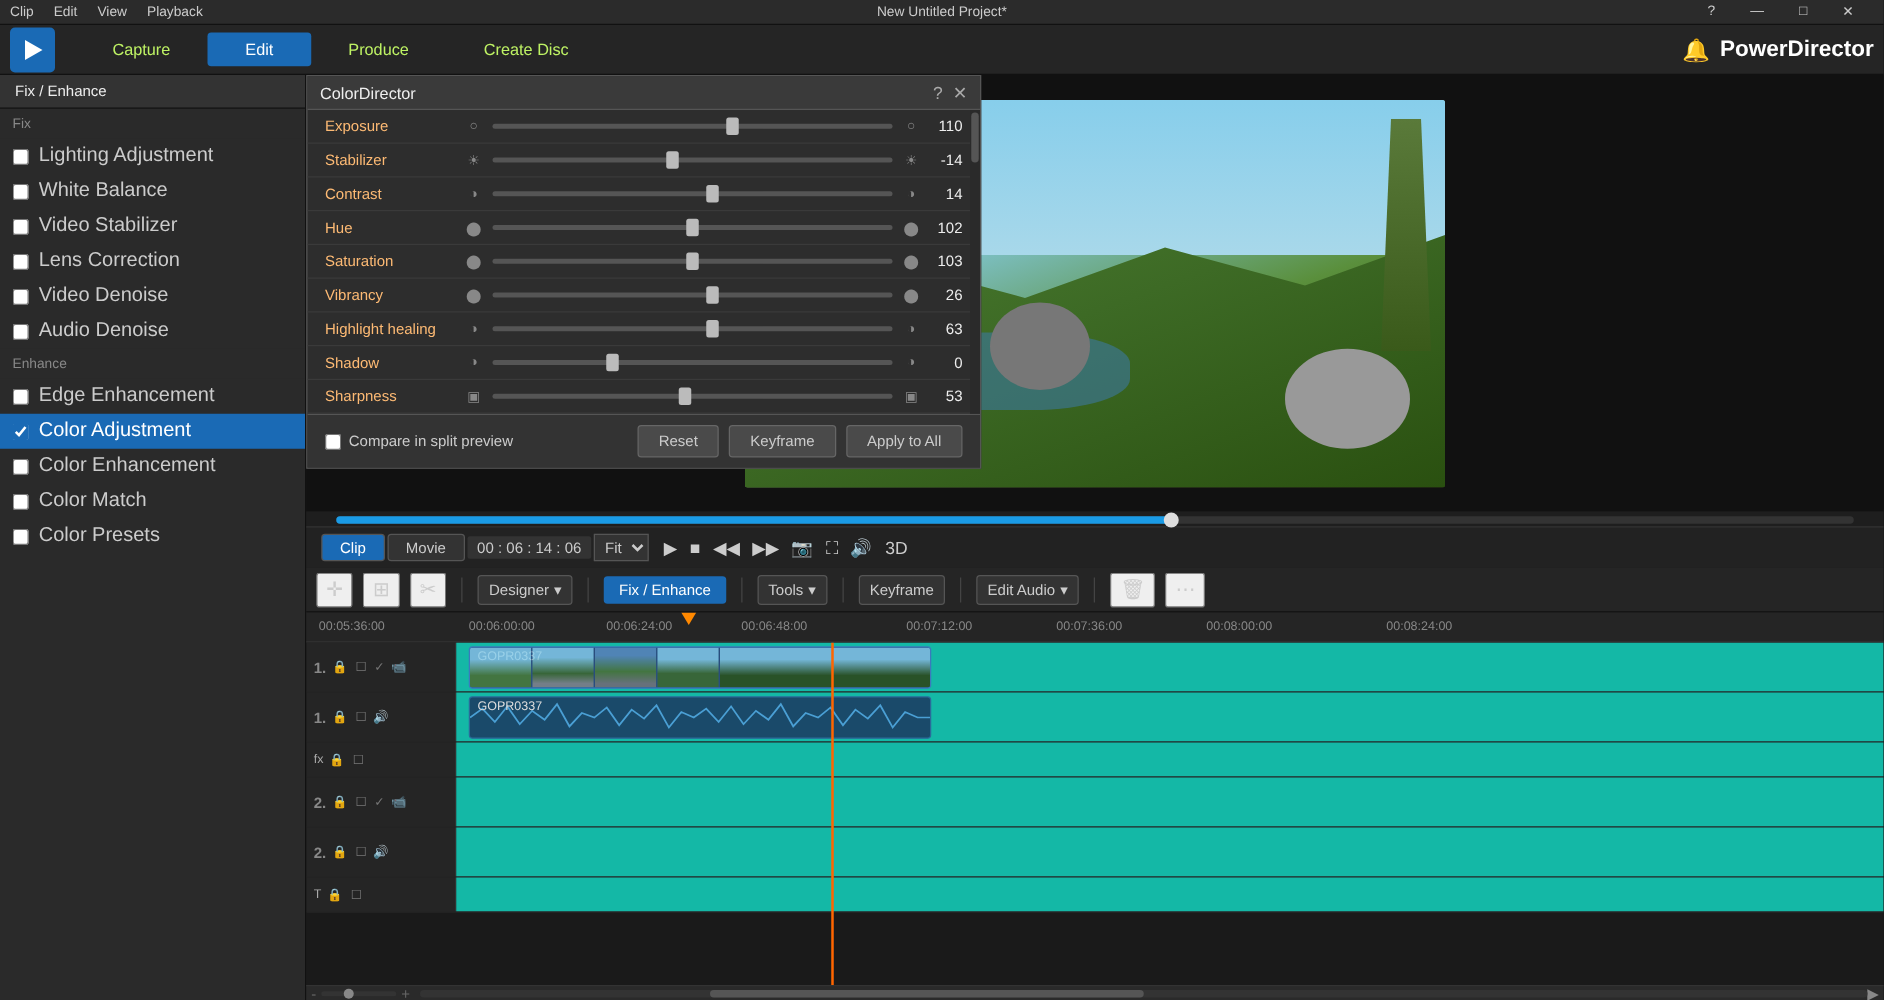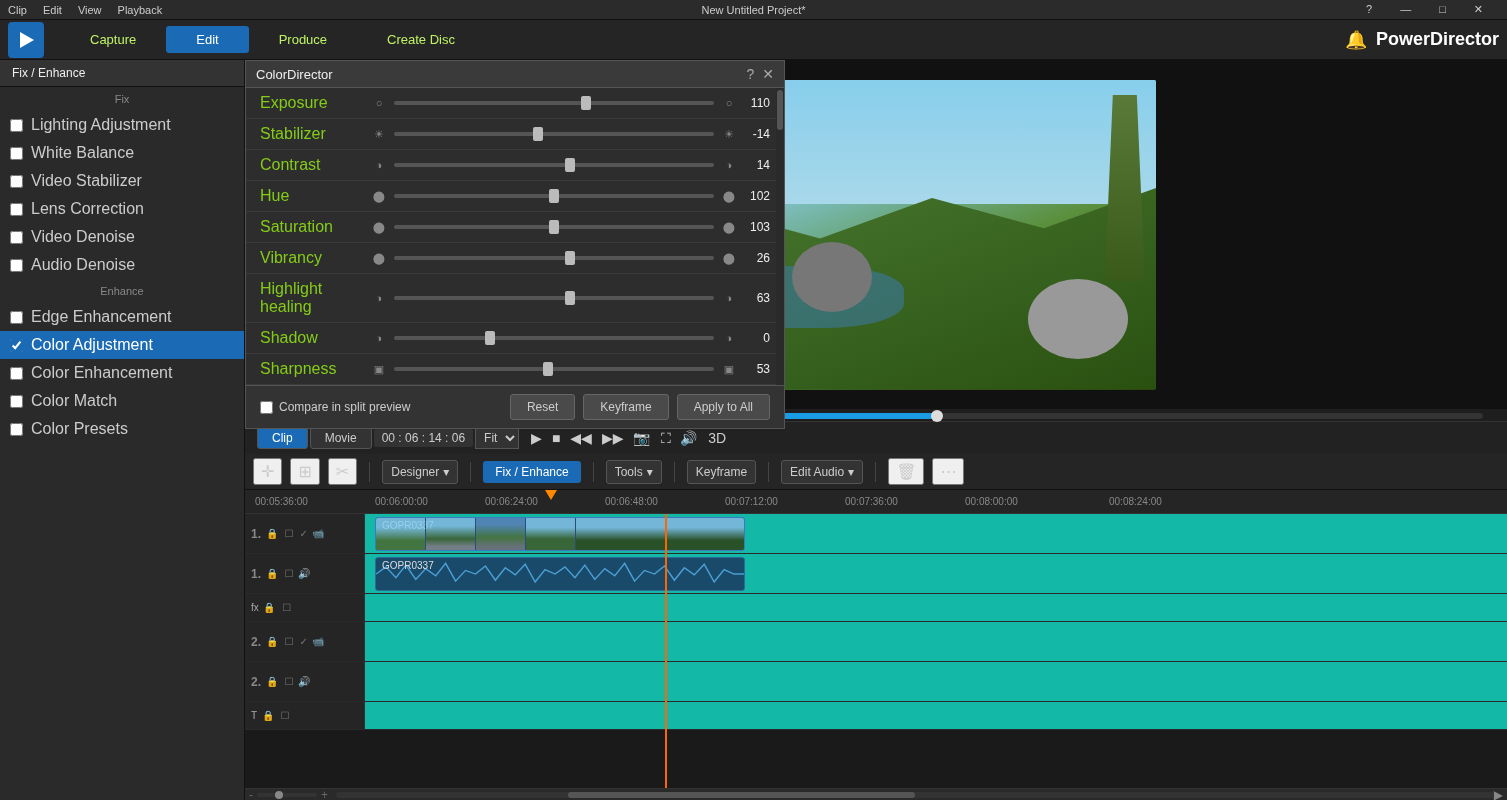--- a/index.html
+++ b/index.html
@@ -18,35 +18,35 @@
     .nav-tab.active { background: #1a6ab5; color: white; border-radius: 3px; }
     #app-title { margin-left: auto; color: white; font-size: 18px; font-weight: bold; display: flex; align-items: center; gap: 8px; }
 
     
     #main { display: flex; height: calc(800px - 60px); }
 
     
     #left-panel { width: 245px; background: #2a2a2a; border-right: 1px solid #111; display: flex; flex-direction: column; overflow: hidden; }
     #fix-enhance-tab { background: #333; padding: 6px 12px; font-size: 12px; color: #eee; border-bottom: 1px solid #111; }
 
-    .section-header { padding: 6px 10px; font-size: 11px; color: #888; background: #2a2a2a; text-align: center; }
+    .section-header { padding: 6px 10px; font-size: 11px; color: #888; background: #2a2a2a; }
     .panel-item { display: flex; align-items: center; padding: 5px 10px; cursor: pointer; }
     .panel-item.active { background: #1a6ab5; color: white; }
     .panel-item input[type=checkbox] { margin-right: 8px; accent-color: #1a6ab5; }
     .panel-item span { font-size: 16px; }
 
     
     #colordirector { position: absolute; top: 60px; left: 245px; width: 540px; background: #2d2d2d; border: 1px solid #555; z-index: 10; }
     #cd-header { background: #3a3a3a; padding: 5px 10px; display: flex; align-items: center; justify-content: space-between; border-bottom: 1px solid #555; }
     #cd-title { font-size: 13px; color: #eee; }
     #cd-controls { display: flex; gap: 8px; }
     #cd-controls span { cursor: pointer; color: #aaa; font-size: 14px; }
 
     .slider-row { display: flex; align-items: center; padding: 6px 14px; border-bottom: 1px solid #3a3a3a; }
-    .slider-label { width: 110px; font-size: 16px; color: #84cc16; }
+    .slider-label { width: 110px; font-size: 12px; color: #fdba74; }
     .slider-left-icon { width: 18px; text-align: center; font-size: 11px; color: #888; }
     .slider-track { flex: 1; height: 4px; background: #555; border-radius: 2px; position: relative; margin: 0 6px; }
     .slider-thumb { width: 10px; height: 14px; background: #bbb; border-radius: 2px; position: absolute; top: -5px; cursor: pointer; transform: translateX(-50%); }
     .slider-right-icon { width: 18px; text-align: center; font-size: 11px; color: #888; }
     .slider-value { width: 32px; text-align: right; font-size: 12px; color: #eee; }
 
     #cd-footer { display: flex; justify-content: space-between; align-items: center; padding: 8px 14px; background: #333; border-top: 1px solid #555; }
     .cd-footer-left { display: flex; align-items: center; gap: 6px; font-size: 12px; color: #ccc; }
     .cd-footer-right { display: flex; gap: 8px; }
     .cd-btn { padding: 5px 16px; background: #4a4a4a; border: 1px solid #666; color: #ccc; cursor: pointer; border-radius: 3px; font-size: 12px; }
@@ -361,21 +361,21 @@
       <div class="sep"></div>
       <button class="tool-icon">🗑</button>
       <button class="tool-icon">⋯</button>
     </div>
 
     <div id="timeline-container">
       <div id="timeline-ruler">
         <span class="ruler-mark" style="left:10px;">00:05:36:00</span>
         <span class="ruler-mark" style="left:130px;">00:06:00:00</span>
         <span class="ruler-mark" style="left:240px;">00:06:24:00</span>
-        <span class="ruler-mark" style="left:360px;">00:06:48:00</span>
+        <span class="ruler-mark" style="left:348px;">00:06:48:00</span>
         <span class="ruler-mark" style="left:480px;">00:07:12:00</span>
         <span class="ruler-mark" style="left:600px;">00:07:36:00</span>
         <span class="ruler-mark" style="left:720px;">00:08:00:00</span>
         <span class="ruler-mark" style="left:864px;">00:08:24:00</span>
 
         <div style="position:absolute;left:300px;top:0;width:0;height:0;border-left:6px solid transparent;border-right:6px solid transparent;border-top:10px solid #ff8800;"></div>
       </div>
       <div id="timeline-tracks" style="position:relative;">
 
         <div style="position:absolute;left:420px;top:0;width:2px;background:#ff6600;height:100%;z-index:5;pointer-events:none;"></div>

